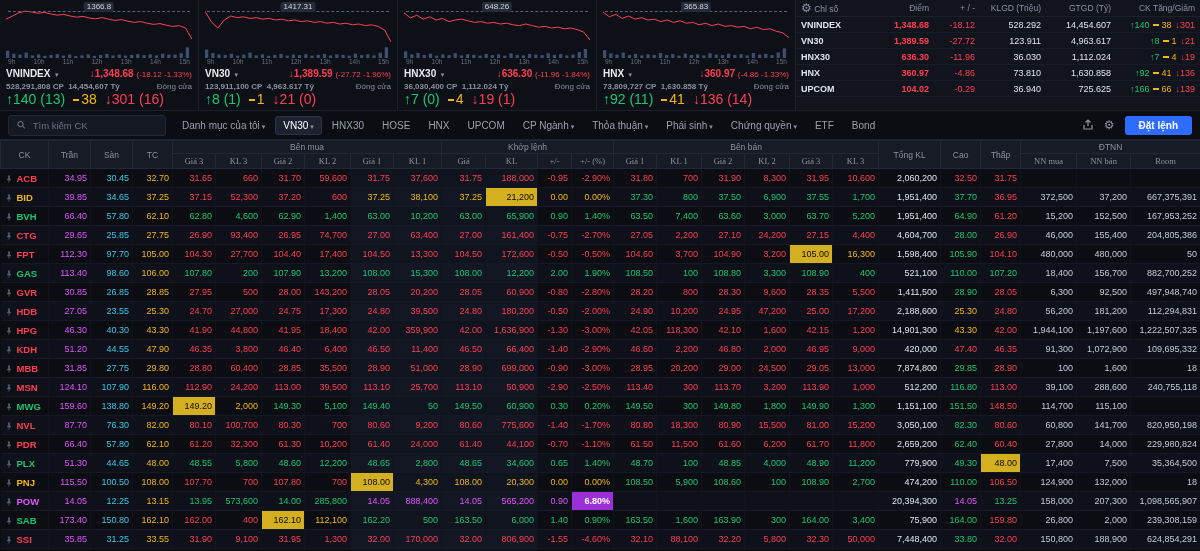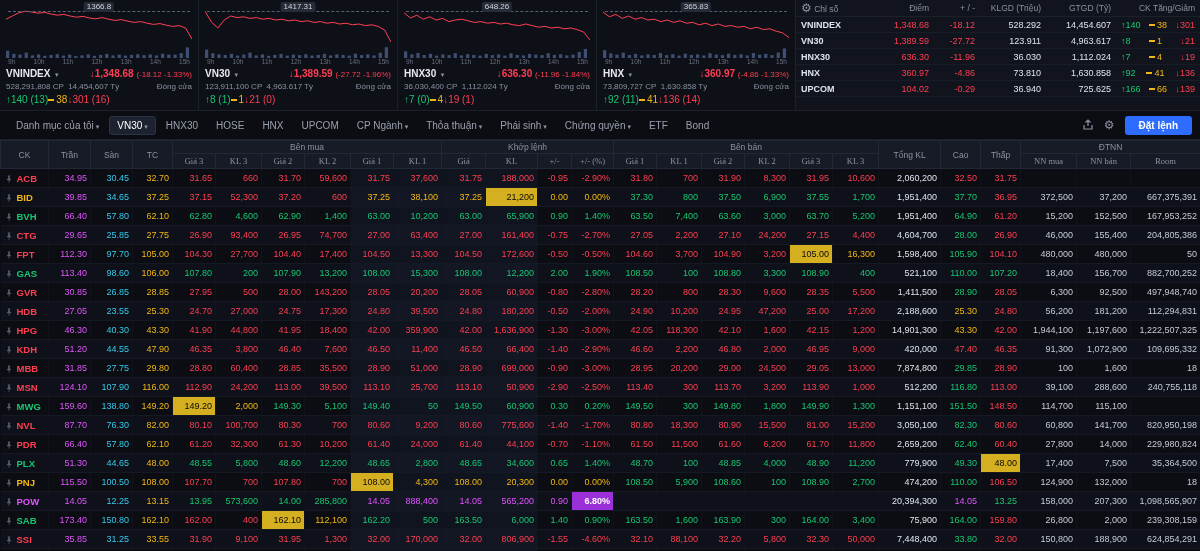--- a/index.html
+++ b/index.html
@@ -11,31 +11,31 @@
   .chart{position:relative;height:56px;}
   .chart svg{position:absolute;left:0;top:0;width:100%;height:100%;}
   .dash{position:absolute;left:2px;right:2px;top:9px;border-top:1px dashed #5a6070;z-index:1;}
   .peak{position:absolute;top:0;left:50%;transform:translateX(-50%);font-size:8px;line-height:10px;color:#cfd3dd;background:#262b38;padding:0 3px;border-radius:2px;z-index:2;}
   .xaxis{display:flex;justify-content:space-between;font-size:6.5px;color:#6b7180;padding:0 2px;height:8px;line-height:8px;}
   .pline{display:flex;justify-content:space-between;align-items:baseline;line-height:12px;white-space:nowrap;overflow:hidden;}
   .pname{color:#e8eaf0;font-size:10px;font-weight:bold;cursor:pointer;}
   .caret{color:#8b91a0;font-size:7px;}
   .pprice{color:#ff3e52;font-size:10px;font-weight:bold;margin-left:24px;}
   .pchg{color:#ff3e52;font-size:8px;font-weight:normal;}
-  .pvol{color:#8b91a0;font-size:8px;}
+  .pvol{color:#8b91a0;font-size:8px;font-weight:bold;}
   .pstatus{color:#8b91a0;font-size:8px;}
-  .pcounts{font-size:10px;display:flex;align-items:center;line-height:13px;}
+  .pcounts{font-size:14px;display:flex;gap:8px;align-items:center;line-height:13px;}
   
   .idx{width:404px;flex:0 0 404px;background:#11141d;}
   .idx table{width:100%;border-collapse:collapse;table-layout:fixed;}
   .idx th{color:#8b91a0;font-weight:normal;font-size:8.5px;text-align:right;padding:2px 5px;border-bottom:1px solid #1c2029;height:12px;white-space:nowrap;overflow:hidden;}
   .idx th:first-child{text-align:left;}
   .idx td{padding:1px 5px;text-align:right;border-bottom:1px solid #181c26;height:13px;font-size:9px;white-space:nowrap;overflow:hidden;}
   .idx td.nm{text-align:left;color:#dfe3ec;font-weight:bold;}
-  .updown{display:flex;gap:4px;justify-content:space-between;align-items:center;}
+  .updown{display:flex;gap:4px;justify-content:flex-end;align-items:center;}
   
   .toolbar{height:28px;display:flex;align-items:center;gap:8px;padding:0 8px;background:#0b0d13;border-bottom:1px solid #1c2029;}
   .search{display:flex;align-items:center;gap:5px;background:#151924;border:1px solid #232836;border-radius:3px;height:19px;padding:0 8px;width:140px;flex:0 0 auto;}
   .search input{background:transparent;border:0;outline:0;color:#cfd3dd;font-size:9.5px;width:100%;font-family:"Liberation Sans",sans-serif;}
   .search input::placeholder{color:#6b7180;}
   .tabs{display:flex;align-items:center;gap:2px;flex:1;min-width:0;overflow:hidden;}
   .tab{color:#9aa0ae;font-size:10px;padding:3px 7px;border-radius:3px;cursor:pointer;white-space:nowrap;border:1px solid transparent;}
   .tab.active{background:#1c2230;border:1px solid #2c3344;color:#fff;}
   .actions{display:flex;gap:10px;align-items:center;flex:0 0 auto;}
   .icon-btn{color:#8b91a0;font-size:12px;cursor:pointer;line-height:1;}
@@ -44,21 +44,21 @@
   .board table{border-collapse:collapse;table-layout:fixed;width:1200px;}
   .board th{background:#171b26;color:#8b91a0;font-weight:normal;font-size:8.5px;border:1px solid #232836;height:12px;padding:0 2px;white-space:nowrap;overflow:hidden;}
   .board thead tr.h2 th{height:14px;font-family:Liberation Serif, serif;}
   .board tbody td{font-size:9px;text-align:right;padding:0 3px;height:18px;border-bottom:1px solid #151924;border-right:1px solid #10131c;white-space:nowrap;overflow:hidden;}
   .board tbody tr:nth-child(even){background:#0e1119;}
   .board td.ck{text-align:left;font-weight:bold;font-size:9.5px;padding-left:4px;}
   .gb{border-left:1px solid #252b3a !important;}
   .hc{background:rgba(52,64,100,0.14);}
   .pin{margin-right:4px;vertical-align:middle;cursor:pointer;}
   .pur{color:#e353ff;} .cyn{color:#35c9ea;} .up{color:#17c671;} .dn{color:#ff3e52;}
-  .ref{color:#f3b712;} .wt{color:#dfe3ec;} .wt2{color:#c6cad6;} .b{font-weight:normal;}
+  .ref{color:#f3b712;} .wt{color:#dfe3ec;} .wt2{color:#c6cad6;} .b{font-weight:bold;}
   .flash{background:#d4af1f !important;color:#0a0a0a !important;font-weight:normal;}
   .flashp{background:#9b30d9 !important;color:#fff !important;font-weight:bold;}
   .ybar{display:inline-block;width:6px;height:2px;background:#f3b712;margin-right:2px;vertical-align:middle;}
 </style>
 </head>
 <body>
 
 <div class="top">
   <div class="panels" id="panels">
       <div class="panel">
@@ -397,20 +397,27 @@
                 <span class="dn">↓139</span>
               </span>
             </td>
           </tr>
         </tbody>
     </table>
   </div>
 </div>
 
 <div class="toolbar">
+  <div class="search">
+    <svg width="10" height="10" viewBox="0 0 10 10">
+        <circle cx="4" cy="4" r="3" stroke="#6b7180" stroke-width="1.2" fill="none"></circle>
+        <line x1="6.4" y1="6.4" x2="9" y2="9" stroke="#6b7180" stroke-width="1.2"></line>
+      </svg>
+    <input type="text" placeholder="Tìm kiếm CK" style="">
+  </div>
   <div class="tabs" id="tabs">
       <span class="tab">Danh mục của tôi<span class="caret"> ▾</span></span>
       <span class="tab active">VN30<span class="caret"> ▾</span></span>
       <span class="tab">HNX30</span>
       <span class="tab">HOSE</span>
       <span class="tab">HNX</span>
       <span class="tab">UPCOM</span>
       <span class="tab">CP Ngành<span class="caret"> ▾</span></span>
       <span class="tab">Thỏa thuận<span class="caret"> ▾</span></span>
       <span class="tab">Phái sinh<span class="caret"> ▾</span></span>
@@ -768,21 +775,21 @@
         <tr>
           <td class="ck dn"><svg class="pin" viewBox="0 0 10 10" width="8" height="8">
               <path fill="#565e70" d="M3.5 0.5h3v1l-.5 .5v2l1.5 1.5v1h-2v2.5l-.5 1-.5-1V6.5h-2v-1L4 4V2l-.5-.5z"></path>
             </svg><span>KDH</span></td>
           <td class="pur gb">51.20</td>
           <td class="cyn">44.55</td>
           <td class="ref">47.90</td>
           <td class="dn gb">46.35</td>
           <td class="dn">3,800</td>
           <td class="dn">46.40</td>
-          <td class="dn">7,600</td>
+          <td class="dn">6,400</td>
           <td class="dn hc">46.50</td>
           <td class="dn hc">11,400</td>
           <td class="dn gb hc">46.50</td>
           <td class="dn hc">66,400</td>
           <td class="dn">-1.40</td>
           <td class="dn">-2.90%</td>
           <td class="dn gb">46.60</td>
           <td class="dn">2,200</td>
           <td class="dn">46.80</td>
           <td class="dn">2,000</td>

